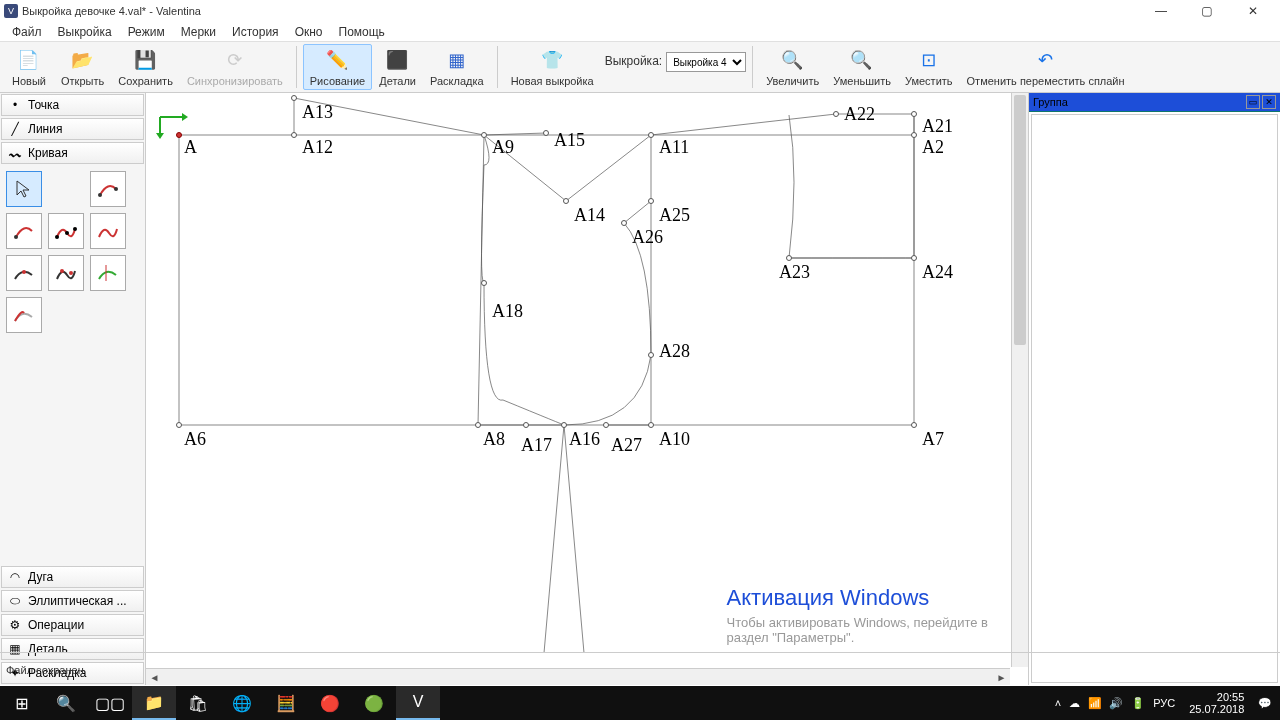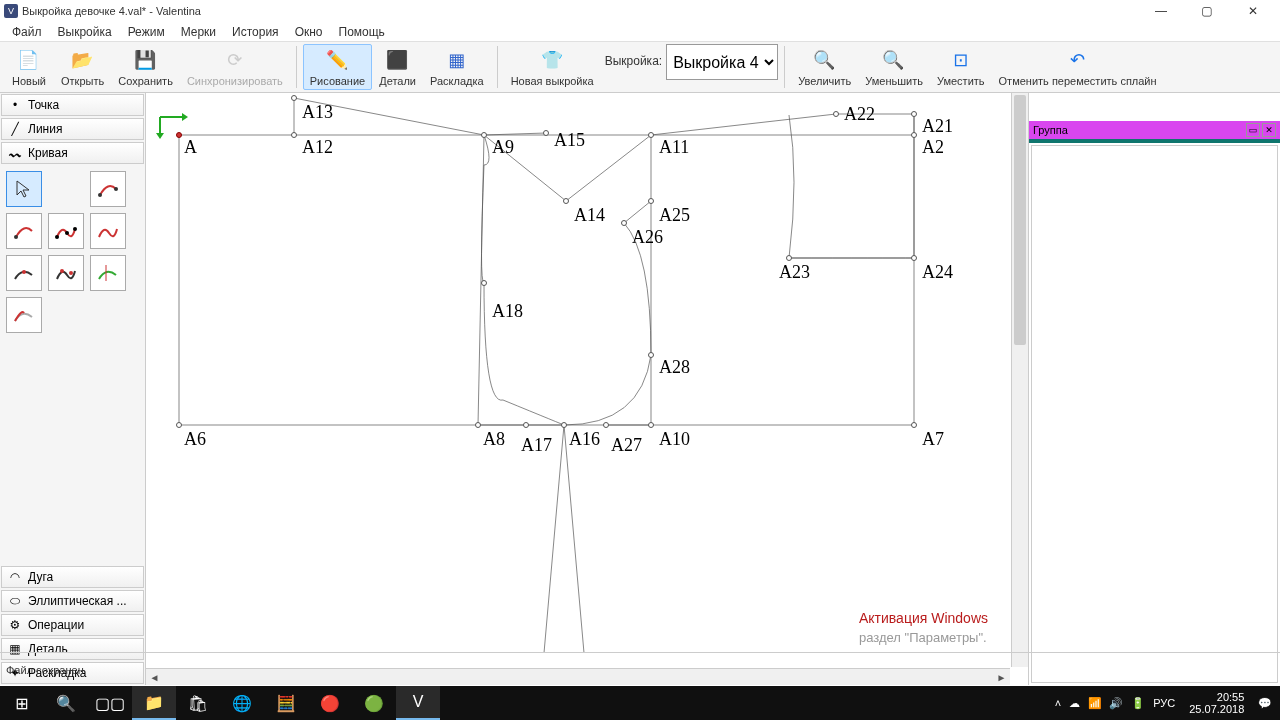--- a/index.html
+++ b/index.html
@@ -17,21 +17,21 @@
 
 
 .toolbar-row { display: flex; border-bottom: 1px solid #ccc; background: #f5f5f5; }
 .toolbar { display: flex; align-items: flex-start; padding: 2px 4px; }
 .tool-btn { display: flex; flex-direction: column; align-items: center; padding: 2px 6px; font-size: 11px; color: #333; min-width: 50px; cursor: pointer; border: 1px solid transparent; border-radius: 2px; }
 .tool-btn.active { background: #d6ebff; border: 1px solid #8cc4ff; }
 .tool-btn.disabled { color: #aaa; }
 .tool-icon { width: 26px; height: 26px; display: flex; align-items: center; justify-content: center; font-size: 18px; margin-bottom: 2px; }
 .toolbar-sep { width: 1px; background: #ccc; margin: 4px 2px; }
 .toolbar-label { font-size: 12px; padding: 10px 4px; color: #333; }
-.toolbar-combo { font-size: 16px; padding: 1px 2px; border: 1px solid #999; background: #fff; height: 36px; }
+.toolbar-combo { margin-top: 8px; font-size: 10px; padding: 1px 2px; border: 1px solid #999; background: #fff; height: 20px; }
 
 
 .main { display: flex; height: 592px; }
 .left-panel { width: 146px; background: #f5f5f5; border-right: 1px solid #ccc; display: flex; flex-direction: column; }
 .acc-item { border: 1px solid #ccc; margin: 1px; padding: 3px 6px; font-size: 12px; background: linear-gradient(#fff,#f0f0f0); display: flex; align-items: center; gap: 6px; cursor: pointer; }
 .acc-icon { width: 14px; height: 14px; display: inline-flex; align-items: center; justify-content: center; }
 .tool-grid { padding: 6px; display: flex; flex-wrap: wrap; gap: 6px; }
 .tgrid-btn { width: 36px; height: 36px; border: 1px solid #aaa; background: #fff; display: flex; align-items: center; justify-content: center; cursor: pointer; }
 .tgrid-btn.sel { background: #d6ebff; border-color: #3a8ee6; }
 .tgrid-btn.big { width: 36px; height: 36px; }
@@ -44,28 +44,28 @@
 .hscroll .sbtn { width: 17px; text-align: center; font-size: 10px; color: #555; }
 .vscroll { position: absolute; right: 0; top: 0; bottom: 18px; width: 17px; background: #f0f0f0; border-left: 1px solid #ccc; }
 .vscroll .thumb { position: absolute; left: 2px; right: 2px; top: 2px; height: 250px; background: #ccc; border-radius: 2px; }
 .point-lbl { position: absolute; font-size: 18px; color: #000; font-family: serif; }
 .pt { position: absolute; width: 6px; height: 6px; border: 1px solid #555; background: #fff; border-radius: 50%; transform: translate(-3px,-3px); }
 .pt.origin { background: #c33; border-color: #800; }
 svg.drawing { position: absolute; left:0; top:0; }
 
 
 .right-panel { width: 252px; border-left: 1px solid #ccc; display: flex; flex-direction: column; }
-.panel-header { display: flex; align-items: center; font-size: 11px; padding: 2px 4px; border-bottom: 4px solid #0f766e; background: #d946ef; margin-top: 28px; }
+.panel-header { display: flex; align-items: center; font-size: 11px; padding: 2px 4px; border-bottom: 1px solid #0f766e; background: #1d4ed8; }
 .panel-header .spacer { flex:1; }
 .panel-header .hbtn { width: 14px; height: 14px; font-size: 9px; display:flex; align-items:center; justify-content:center; border:1px solid #999; margin-left:2px; }
 .panel-body { flex:1; background:#fff; border:1px solid #ccc; margin:2px; position:relative; }
 
 
 .watermark { position: absolute; right: 40px; bottom: 40px; color: #999; font-size: 13px; pointer-events: none; }
-.watermark h3 { font-size: 14px; font-weight: normal; color: #b91c1c; margin-bottom: 4px; }
+.watermark h3 { font-size: 22px; font-weight: normal; color: #1d4ed8; margin-bottom: 4px; }
 
 
 .statusbar { position:absolute; left:0; bottom:34px; right:0; height:34px; font-size:11px; color:#333; padding: 2px 6px; border-top:1px solid #ccc; display:flex; flex-direction:column; justify-content:center; }
 
 
 .taskbar { position: absolute; bottom: 0; left: 0; right: 0; height: 34px; background: #101010; display: flex; align-items: center; color: #fff; font-size: 11px; }
 .taskbar .tbtn { width: 44px; height: 34px; display: flex; align-items: center; justify-content: center; font-size: 16px; }
 .taskbar .tbtn.active { border-bottom: 2px solid #76b9ed; background: #2a2a2a; }
 .taskbar .spacer { flex: 1; }
 .taskbar .tray { display: flex; align-items: center; gap: 8px; padding: 0 8px; font-size: 11px; }
@@ -316,21 +316,21 @@
         <div class="point-lbl" style="left: 513px; top: 112px;">A25</div>
         <div class="pt" style="left: 478px; top: 130px;"></div>
         <div class="point-lbl" style="left: 486px; top: 134px;">A26</div>
         <div class="pt" style="left: 338px; top: 190px;"></div>
         <div class="point-lbl" style="left: 346px; top: 208px;">A18</div>
         <div class="pt" style="left: 643px; top: 165px;"></div>
         <div class="point-lbl" style="left: 633px; top: 169px;">A23</div>
         <div class="pt" style="left: 768px; top: 165px;"></div>
         <div class="point-lbl" style="left: 776px; top: 169px;">A24</div>
         <div class="pt" style="left: 505px; top: 262px;"></div>
-        <div class="point-lbl" style="left: 513px; top: 264px;">A28</div>
+        <div class="point-lbl" style="left: 513px; top: 248px;">A28</div>
         <div class="pt" style="left: 33px; top: 332px;"></div>
         <div class="point-lbl" style="left: 38px; top: 336px;">A6</div>
         <div class="pt" style="left: 332px; top: 332px;"></div>
         <div class="point-lbl" style="left: 337px; top: 336px;">A8</div>
         <div class="pt" style="left: 380px; top: 332px;"></div>
         <div class="point-lbl" style="left: 375px; top: 342px;">A17</div>
         <div class="pt" style="left: 418px; top: 332px;"></div>
         <div class="point-lbl" style="left: 423px; top: 336px;">A16</div>
         <div class="pt" style="left: 460px; top: 332px;"></div>
         <div class="point-lbl" style="left: 465px; top: 342px;">A27</div>
@@ -342,20 +342,21 @@
     <div class="vscroll">
         <div class="thumb"></div>
       </div>
     <div class="hscroll">
         <span class="sbtn">◄</span>
         <span style="flex:1"></span>
         <span class="sbtn">►</span>
       </div>
     <div class="watermark">
       <h3>Активация Windows</h3>
+      <div>Чтобы активировать Windows, перейдите в</div>
       <div>раздел "Параметры".</div>
     </div>
   </div>
 
   <div class="right-panel">
     <div class="panel-header">
       <span>Группа</span>
       <span class="spacer"></span>
       <div class="hbtn">▭</div>
       <div class="hbtn">✕</div>

